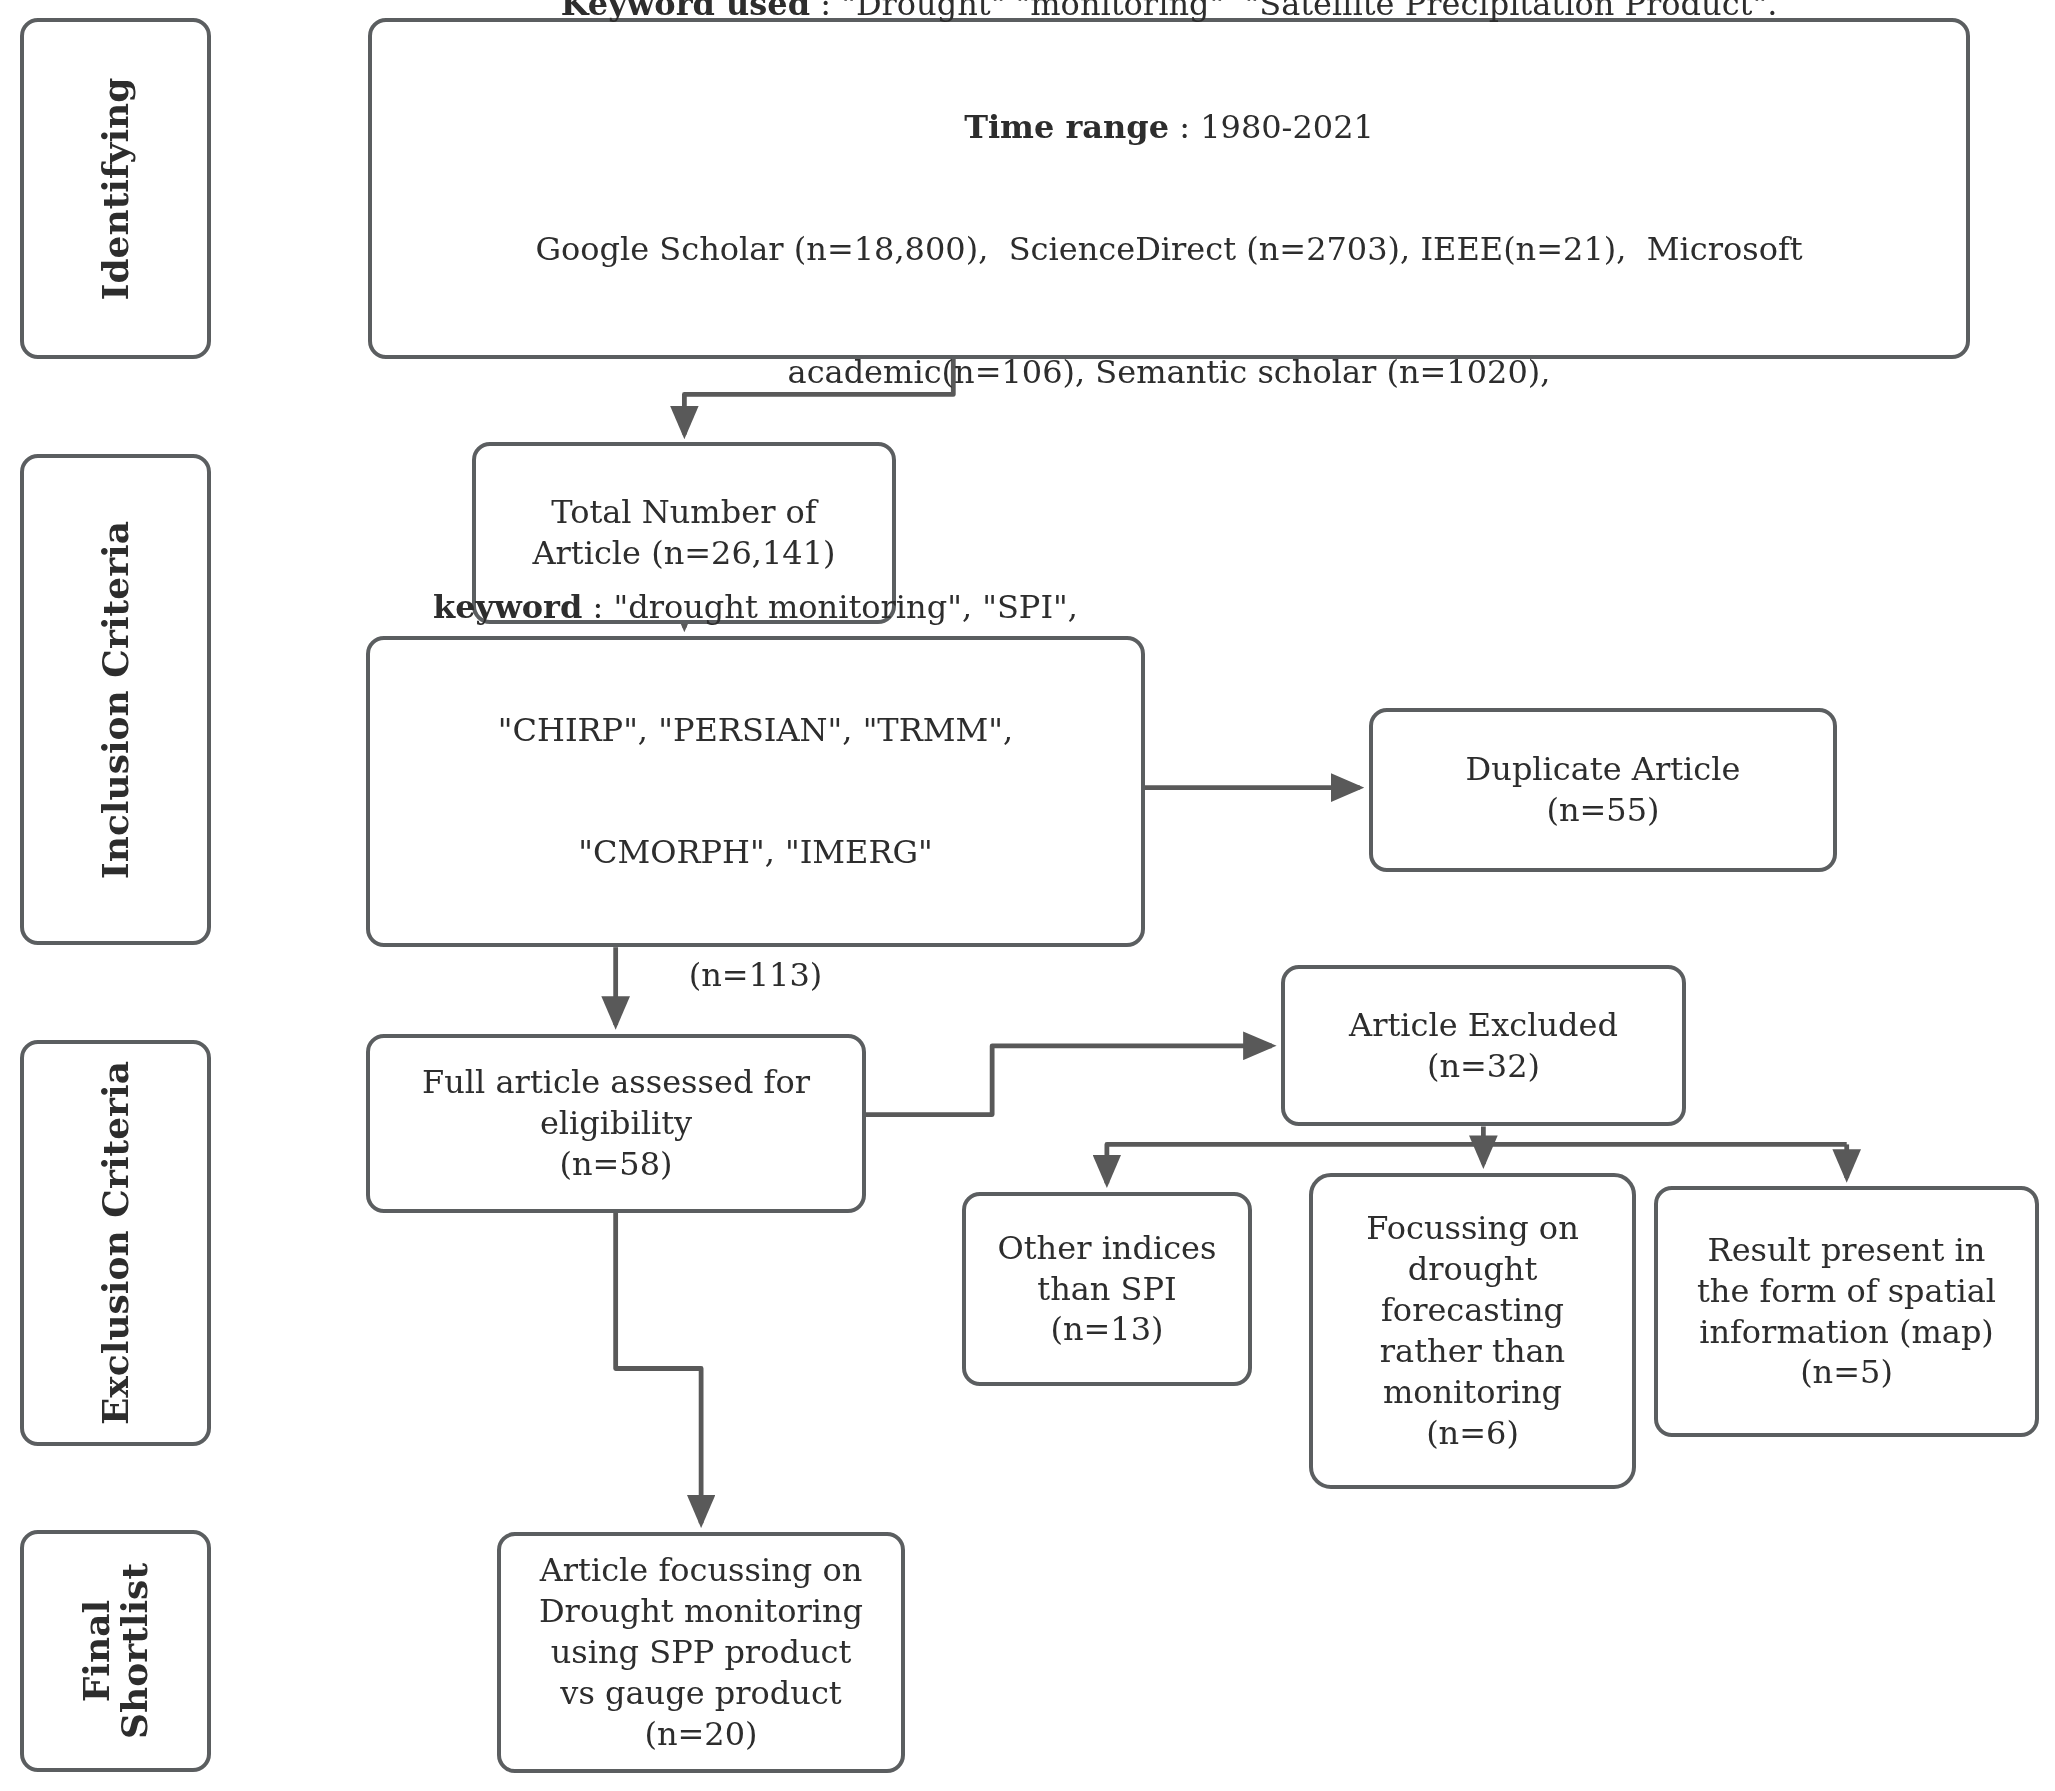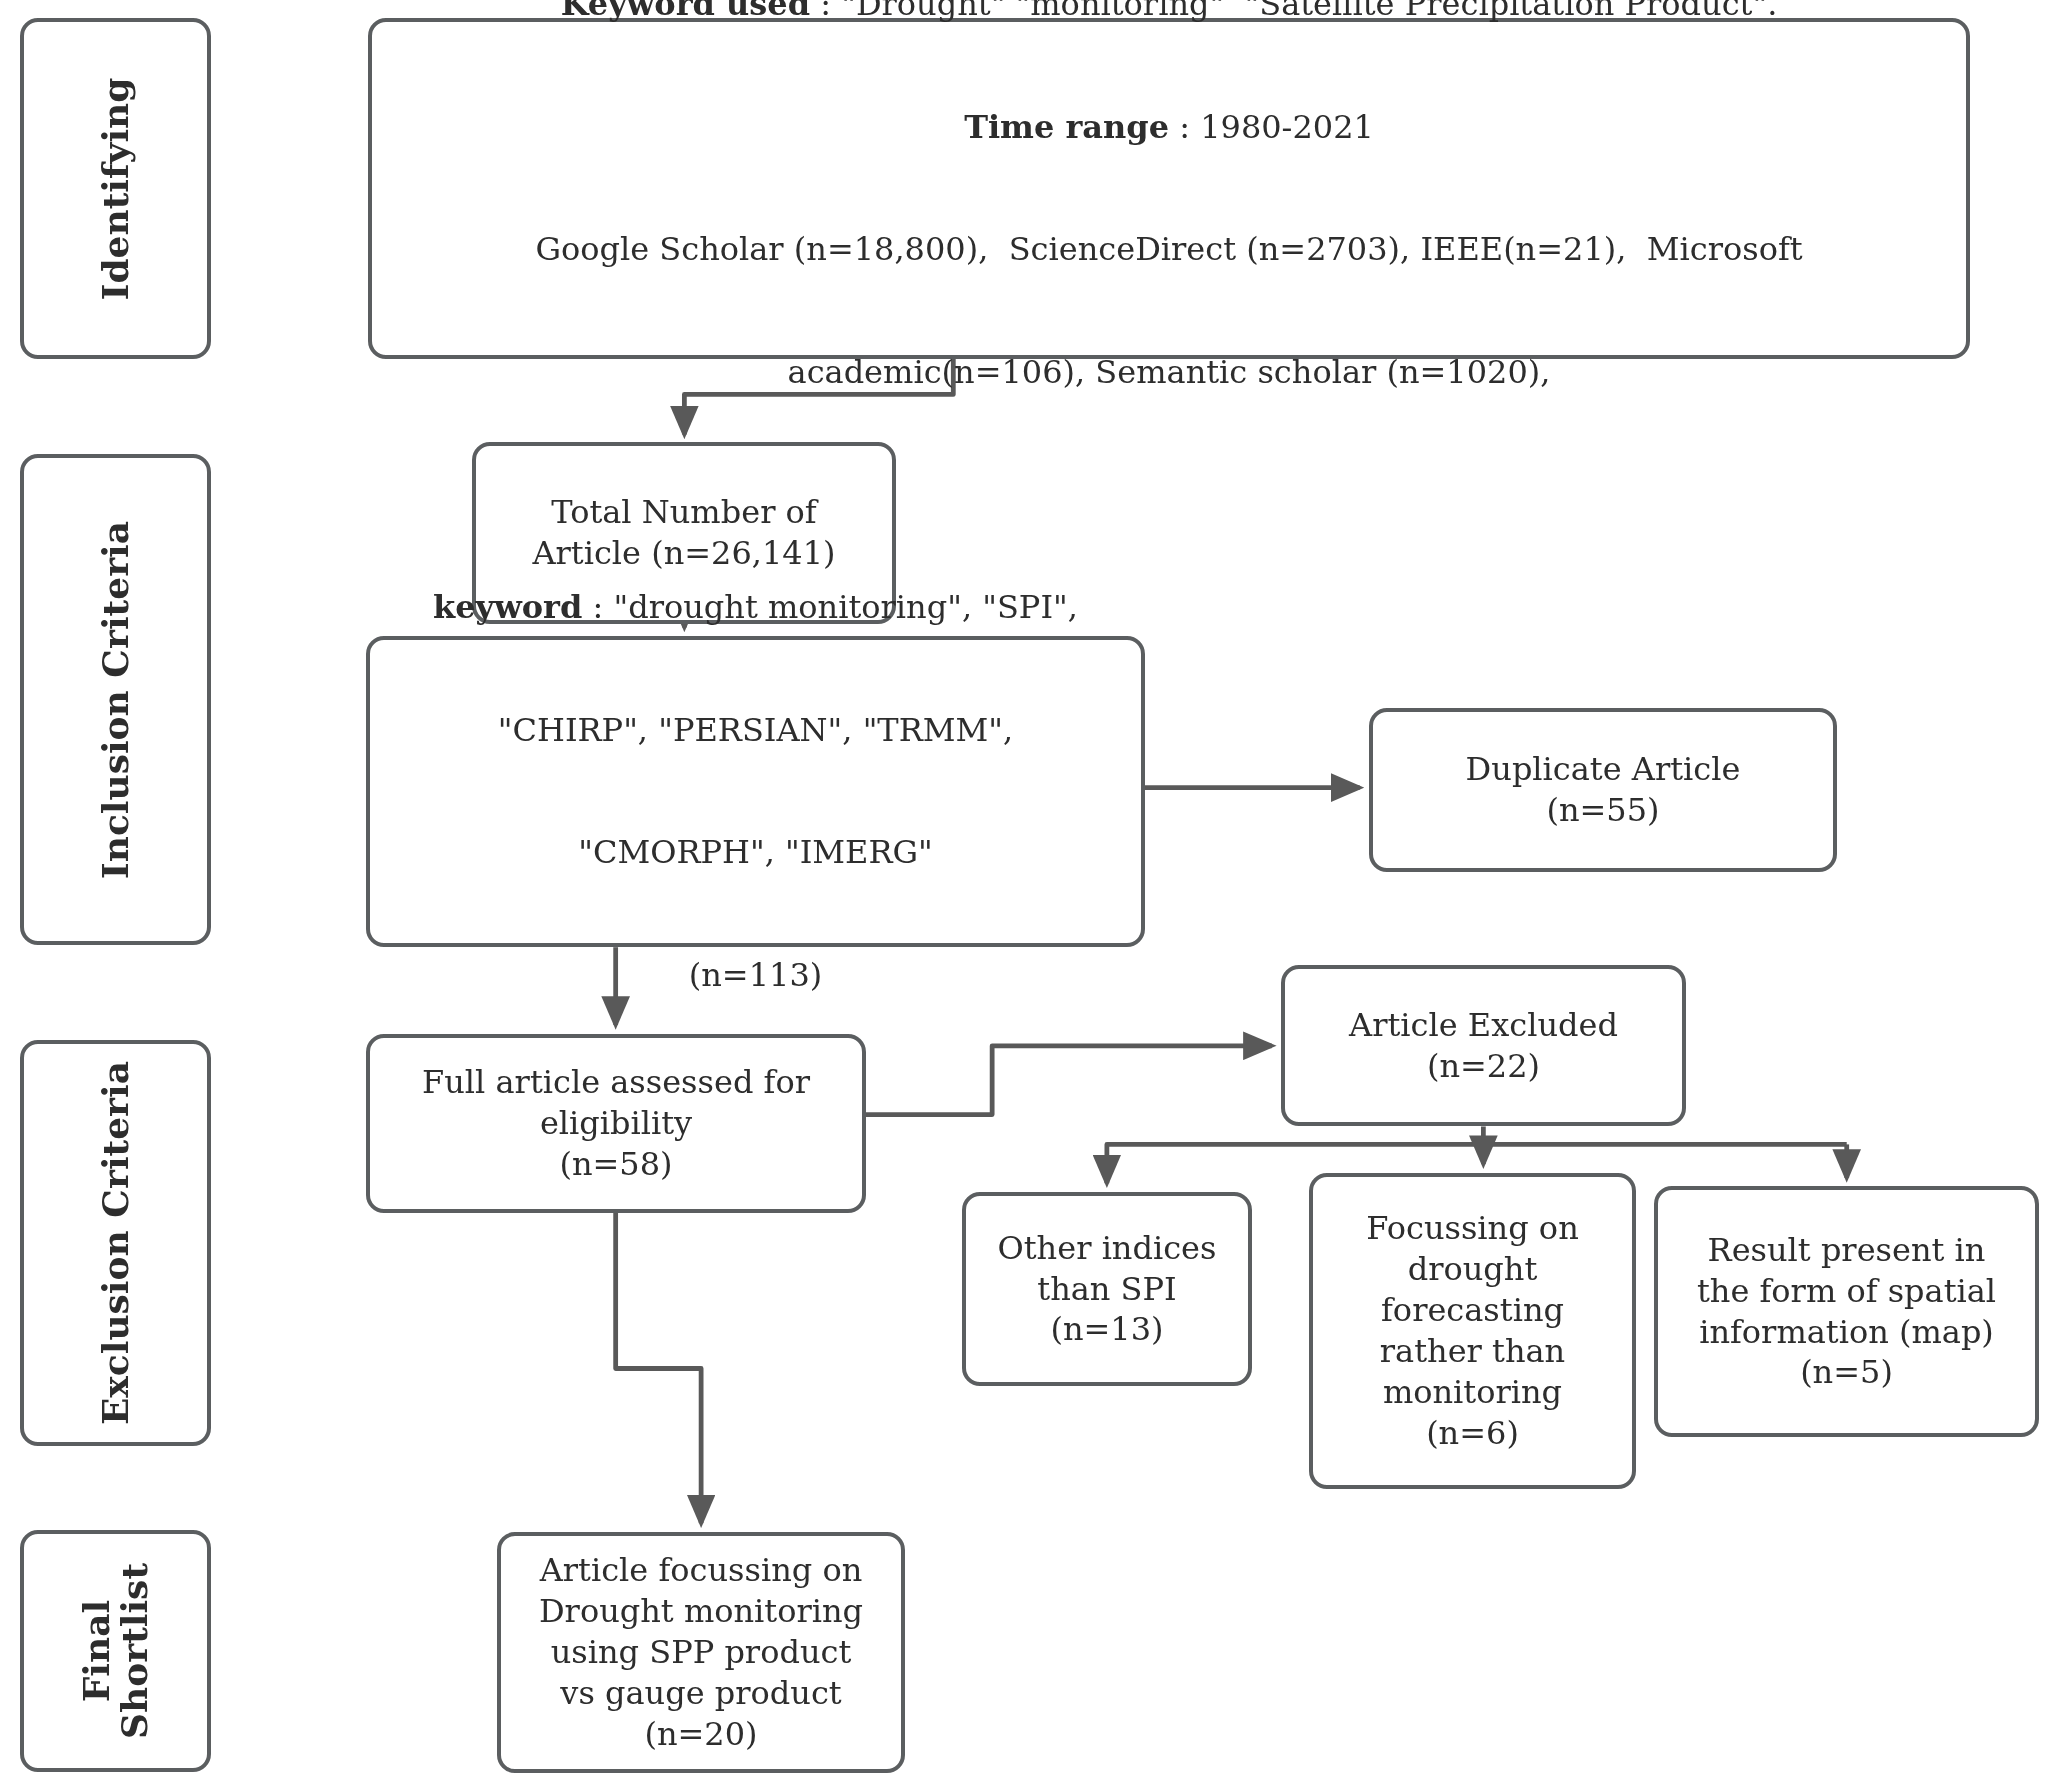--- a/index.html
+++ b/index.html
@@ -47,21 +47,21 @@
   #stage-exclusion  {left:20px; top:1040px;width:191px;height:406px;}
   #stage-final      {left:20px; top:1530px;width:191px;height:242px;}
   
   #node-search    {left:368px; top:18px;  width:1602px;height:341px;}
   #node-total     {left:472px; top:442px; width:424px; height:182px;}
   #node-screening {left:366px; top:636px;width:779px;height:311px;}
   #node-duplicate {left:1369px;top:708px;width:468px; height:164px;}
   #node-full      {left:366px; top:1034px;width:500px; height:179px;}
   #node-excluded  {left:1281px;top:965px;width:405px; height:161px;}
   #node-other     {left:962px;top:1192px;width:290px; height:194px;}
-  #node-forecast  {left:1309px;top:1173px;width:327px; height:316px;}
+  #node-forecast  {left:1309px;top:1173px;width:327px; height:316px;border-radius:22px;}
   #node-spatial   {left:1654px;top:1186px;width:385px; height:251px;}
   #node-final     {left:497px; top:1532px;width:408px; height:241px;}
 </style>
 </head>
 <body>
 
 <div id="canvas">
 
   <svg id="connectors" width="2056" height="1791" viewBox="0 0 3440 2997">
     <defs>
@@ -126,21 +126,21 @@
   </div>
 
   <div class="box" id="node-full">
     <div class="content">Full article assessed for
 eligibility
 (n=58)</div>
   </div>
 
   <div class="box" id="node-excluded">
     <div class="content">Article Excluded
-(n=22)</div>
+(n=32)</div>
   </div>
 
   <div class="box" id="node-other">
     <div class="content">Other indices
 than SPI
 (n=13)</div>
   </div>
 
   <div class="box" id="node-forecast">
     <div class="content">Focussing on

